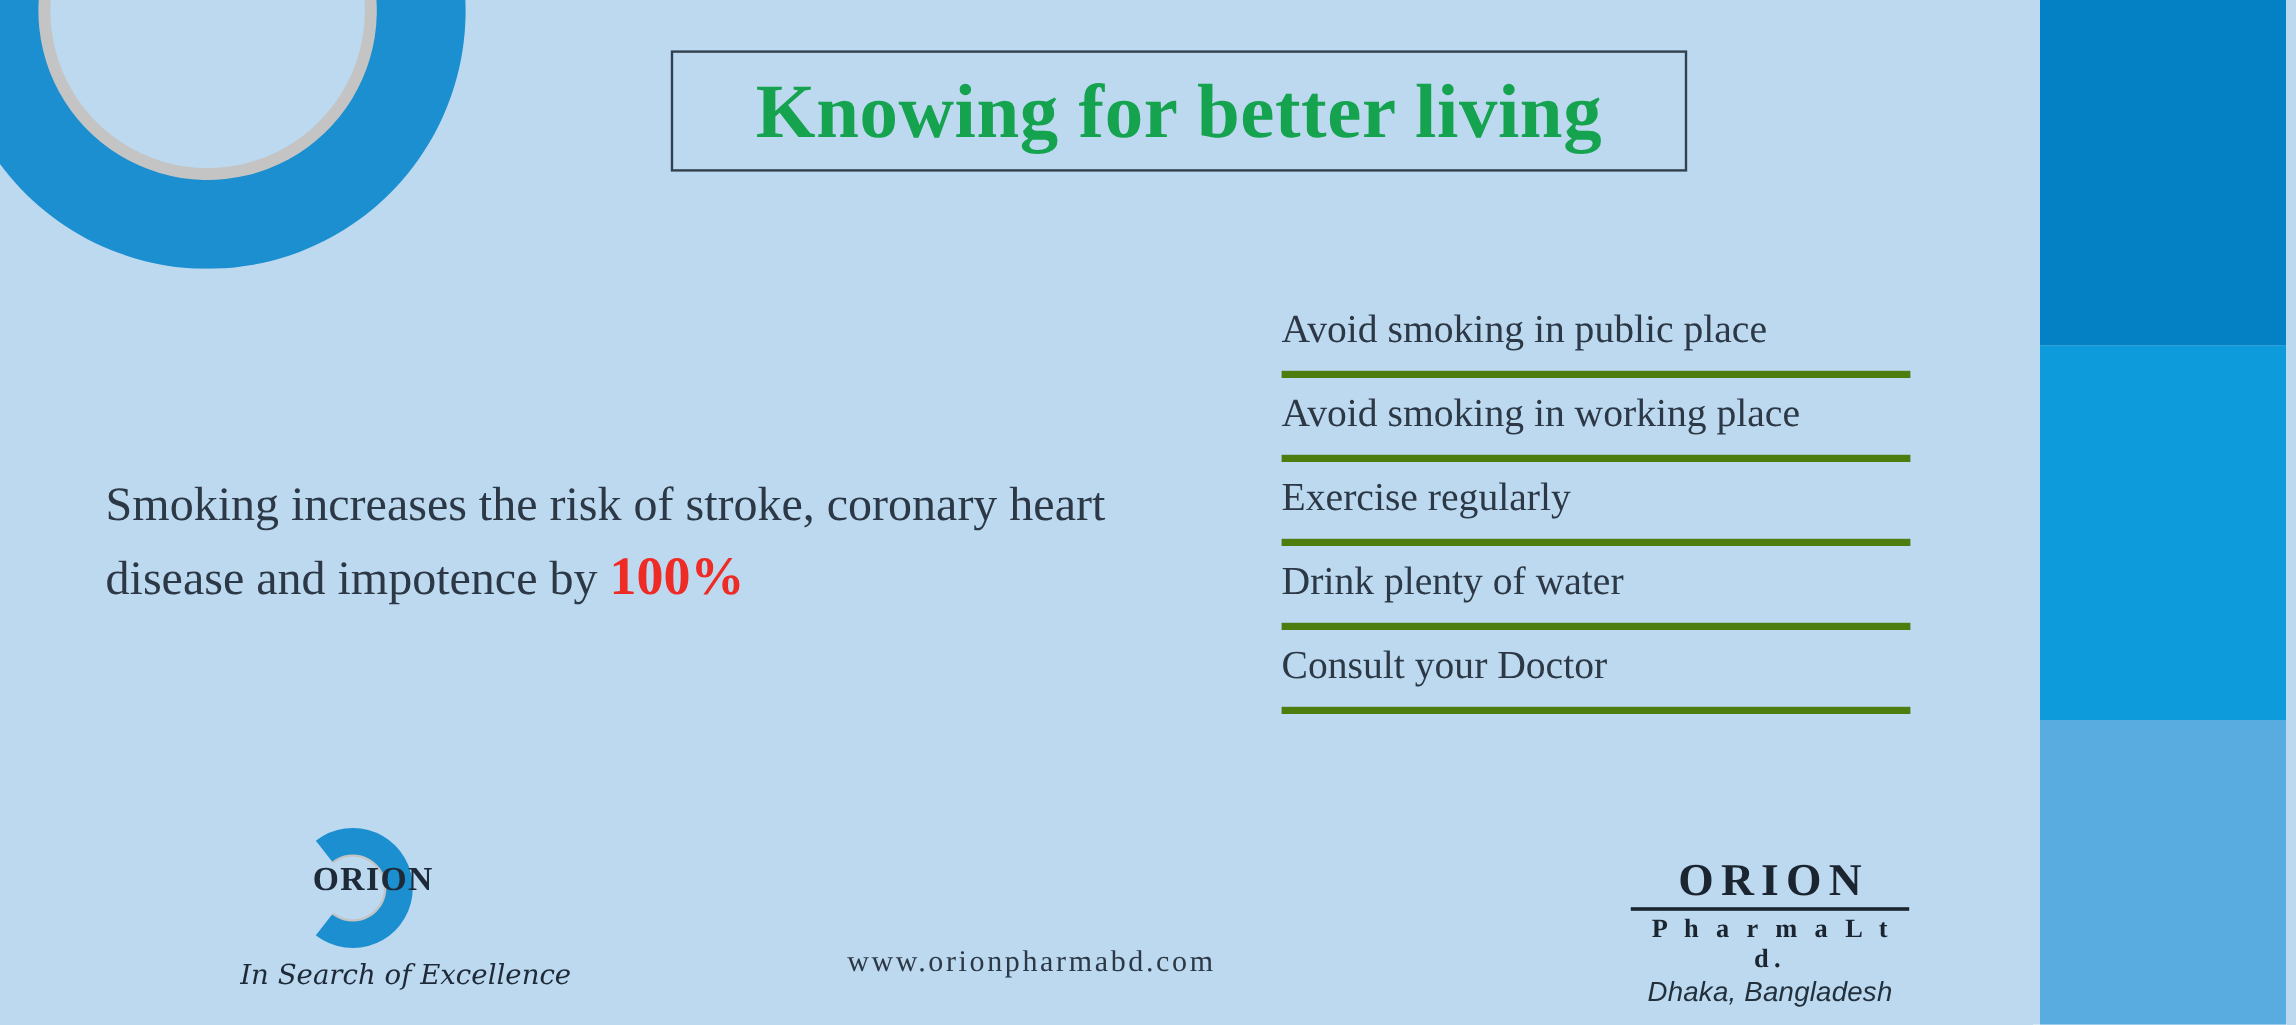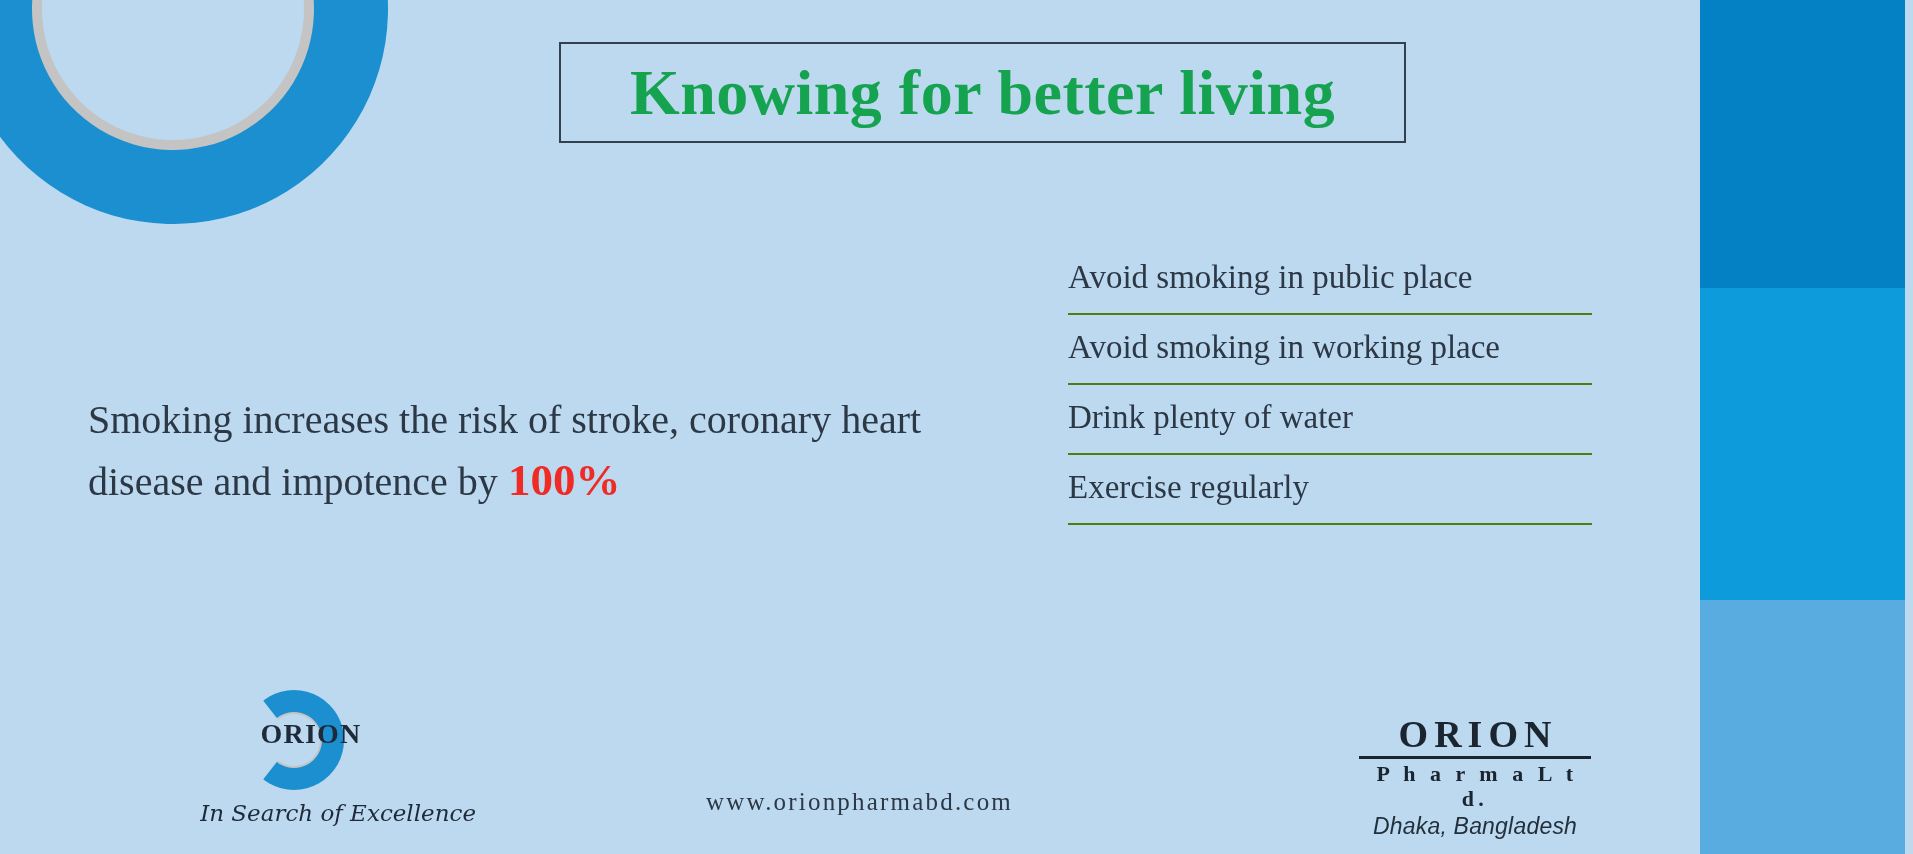--- a/index.html
+++ b/index.html
@@ -83,21 +83,21 @@
   }
 
   
   .advice-list {
     position: absolute;
     left: 1068px;
     top: 245px;
     width: 524px;
   }
   .advice-item {
-    border-bottom: 2px solid #4d7c0f;
+    border-bottom: 6px solid #4d7c0f;
     height: 70px;
     display: flex;
     align-items: center;
     font-size: 33px;
     color: #2c3845;
     line-height: 1.1;
     padding-bottom: 4px;
   }
 
   
@@ -240,24 +240,27 @@
   </div>
 
   <div class="advice-list">
     <div class="advice-item">
       <span>Avoid smoking in public place</span>
     </div>
     <div class="advice-item">
       <span>Avoid smoking in working place</span>
     </div>
     <div class="advice-item">
+      <span>Exercise regularly</span>
+    </div>
+    <div class="advice-item">
       <span>Drink plenty of water</span>
     </div>
     <div class="advice-item">
-      <span>Exercise regularly</span>
+      <span>Consult your Doctor</span>
     </div>
   </div>
 
   <div class="logo-left">
     <svg class="logo-left-mark" viewBox="0 0 104 104">
 
       <path d="M52,6 a46,46 0 1,0 0.01,0 Z M52,26 a26,26 0 1,1 -0.01,0 Z" fill="#c4c4c4" fill-rule="evenodd"></path>
 
       <path d="M52,2 a50,50 0 1,0 0.01,0 Z M52,24 a28,28 0 1,1 -0.01,0 Z" fill="#1b8fd0" fill-rule="evenodd"></path>
 

